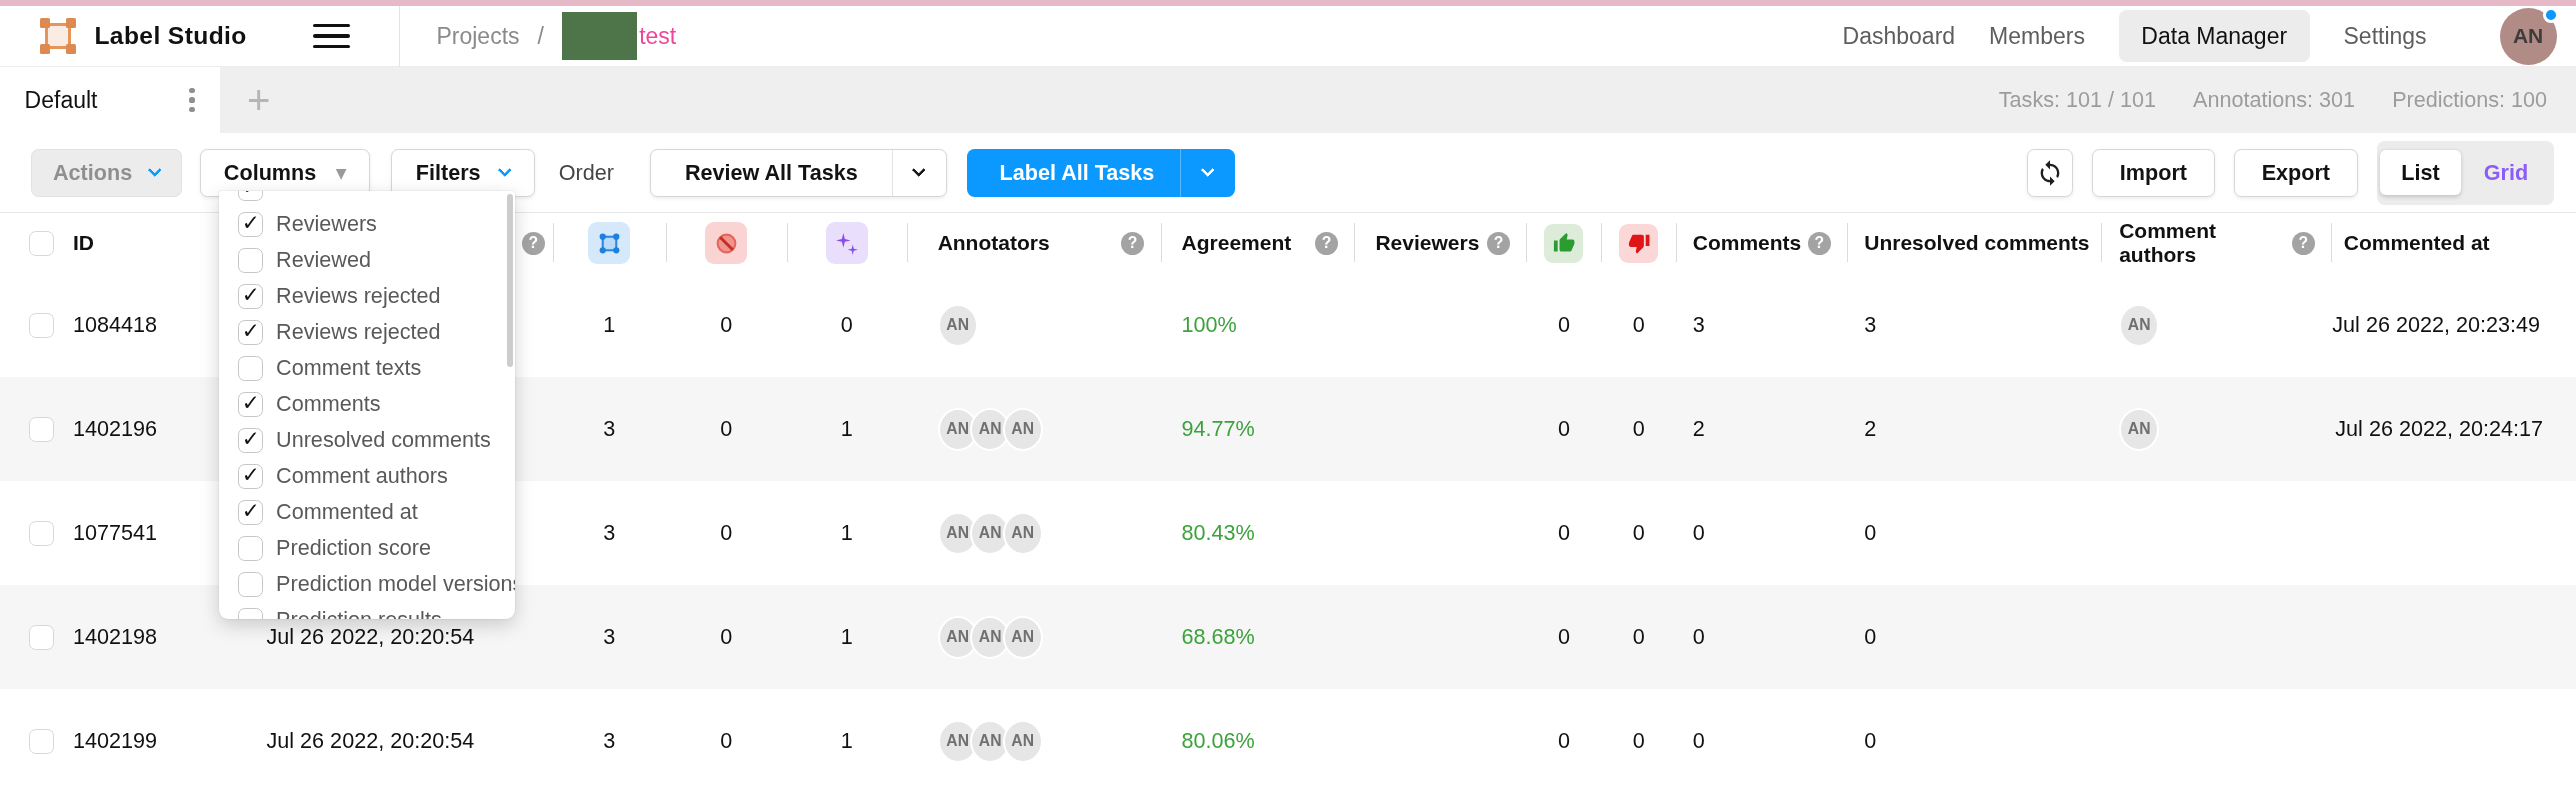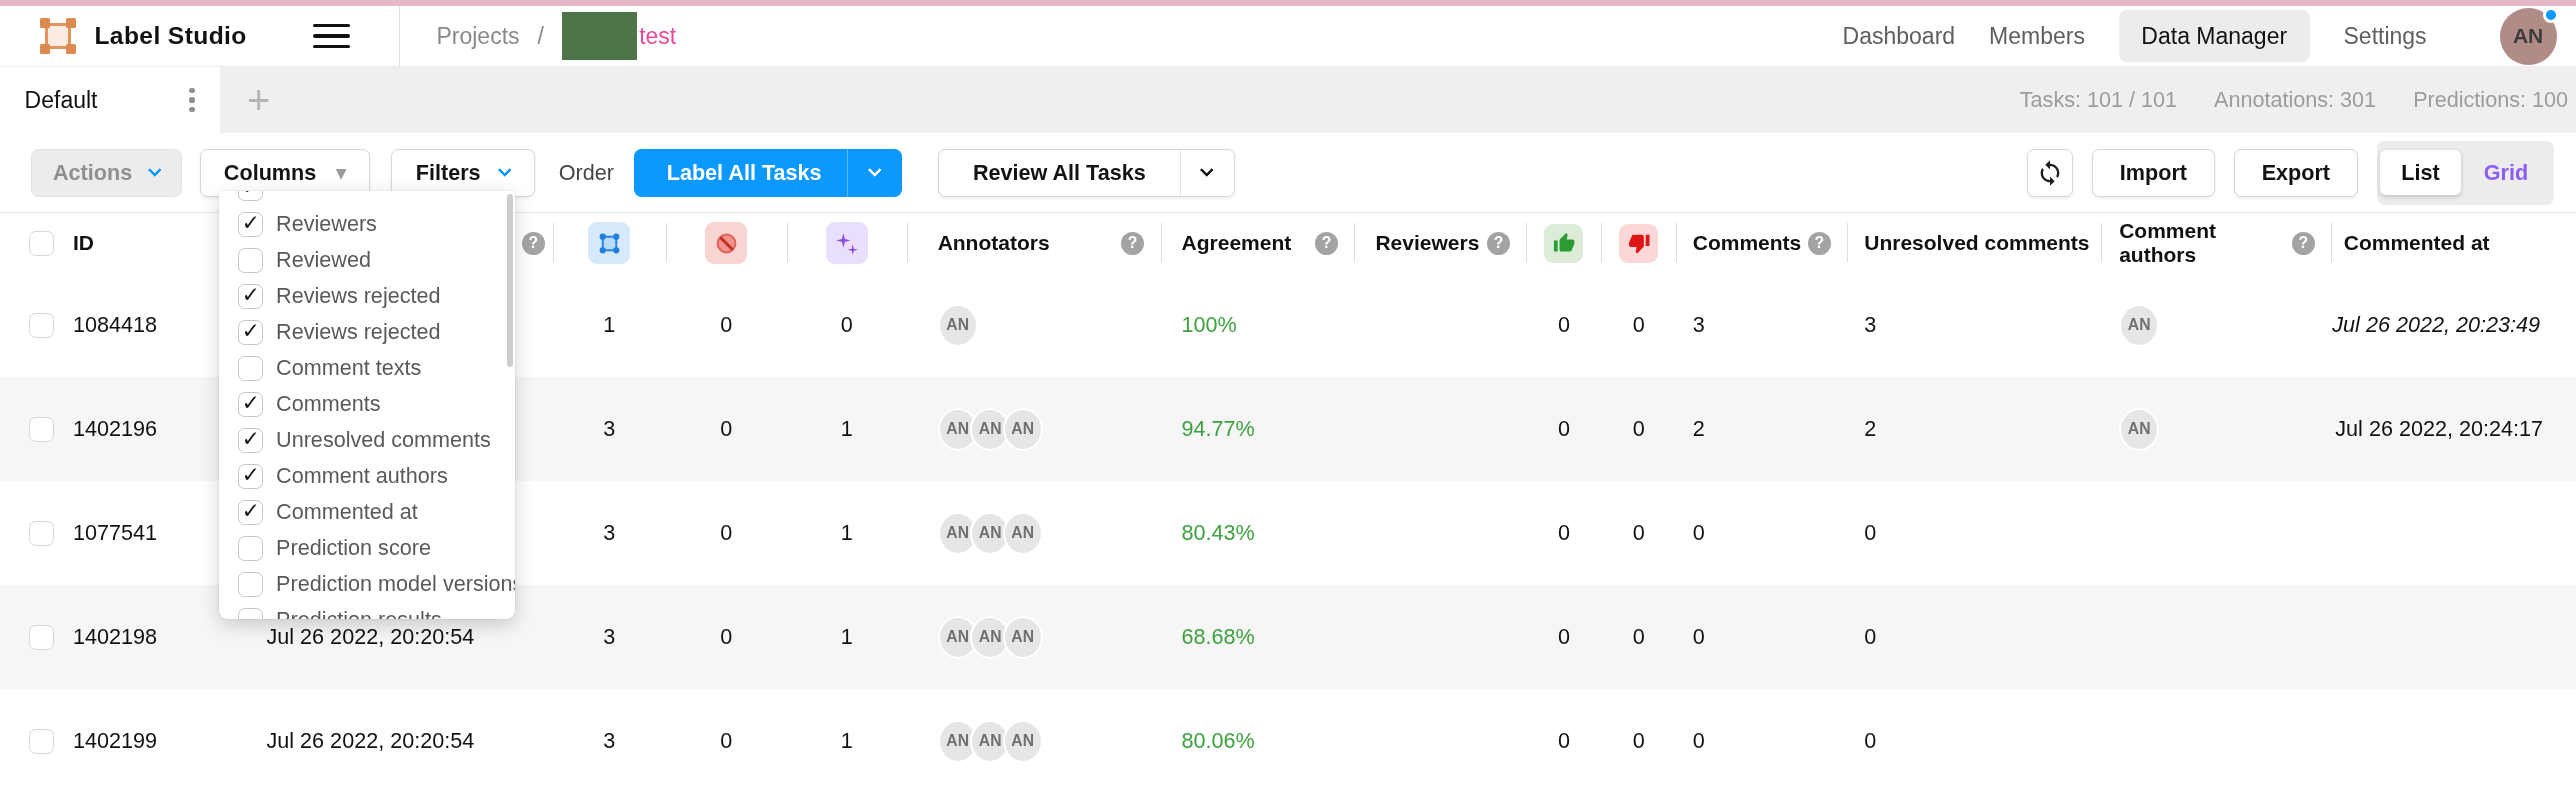--- a/index.html
+++ b/index.html
@@ -30,21 +30,21 @@
     display:flex;align-items:center;justify-content:center;font-size:21px;font-weight:bold;position:relative;margin-left:39px;cursor:pointer}
   .online-dot{position:absolute;top:-0.7px;right:-2.2px;width:15.7px;height:15.7px;border-radius:50%;background:#0b99ff;border:3.7px solid #fff}
 
   
   .tabbar{height:66px;display:flex}
   .tab-active{width:220px;background:#fff;display:flex;align-items:center;padding-left:24.6px;font-size:23px;cursor:pointer}
   .kebab{display:flex;flex-direction:column;gap:4.5px;margin-left:auto;margin-right:21px;cursor:pointer;padding:4.5px}
   .kebab i{width:5.2px;height:5.2px;border-radius:50%;background:#8f8f8f}
   .tab-rest{flex:1;background:#efefef;display:flex;align-items:center}
   .add-tab{margin-left:27px;font-size:40px;color:#b5b5b5;font-weight:400;line-height:1;cursor:pointer}
-  .tab-stats{margin-left:auto;display:flex;gap:37px;padding-right:8px;font-size:21.6px;color:#9c9c9c;white-space:nowrap}
+  .tab-stats{margin-left:auto;display:flex;gap:37px;padding-right:29px;font-size:21.6px;color:#9c9c9c;white-space:nowrap}
 
   
   .toolbar{height:80px;display:flex;align-items:center;background:#fff;padding-left:31px;border-bottom:0.7px solid #e8e8e8;position:relative}
   .btn{height:48px;display:inline-flex;align-items:center;border-radius:7.5px;font-size:21.6px;font-weight:bold;cursor:pointer;white-space:nowrap}
   .btn-actions{background:#ececec;border:0.7px solid #e2e2e2;color:#8f8f8f;padding:0 21px;gap:18px}
   .btn-white{background:#fff;border:0.7px solid #d6d6d6;box-shadow:0 1.5px 3.7px rgba(0,0,0,.07);color:#131313}
   .btn-columns{margin-left:18.6px;padding:0 22.4px;gap:19.4px}
   .btn-filters{margin-left:21px;padding:0 24px;gap:19.4px}
   .tri{font-size:14px;color:#9a9a9a;font-family:"DejaVu Sans",sans-serif}
   .chev{display:inline-block;width:9.7px;height:9.7px;border-right:3px solid currentColor;border-bottom:3px solid currentColor;transform:rotate(45deg);margin-top:-6px;border-radius:0.7px}
@@ -160,30 +160,30 @@
   </div>
   <div class="btn btn-white btn-columns">
     <span>Columns</span>
     <span class="tri">▼</span>
   </div>
   <div class="btn btn-white btn-filters">
     <span>Filters</span>
     <span class="chev chev-blue"></span>
   </div>
   <span class="order-label">Order</span>
+  <div class="btn btn-white btn-review">
+    <span class="review-text">Review All Tasks</span>
+    <span class="review-caret">
+      <span class="chev chev-dark"></span>
+    </span>
+  </div>
   <div class="btn btn-labelall">
     <span class="labelall-text">Label All Tasks</span>
     <span class="labelall-caret">
       <span class="chev chev-white"></span>
-    </span>
-  </div>
-  <div class="btn btn-white btn-review">
-    <span class="review-text">Review All Tasks</span>
-    <span class="review-caret">
-      <span class="chev chev-dark"></span>
     </span>
   </div>
   <div class="tb-right">
     <div class="btn btn-white btn-refresh">
       <svg width="28" height="28" viewBox="0 0 24 24" fill="#1e1e1e">
         <path d="M12 4V1L8 5l4 4V6c3.31 0 6 2.69 6 6 0 1.01-.25 1.97-.7 2.8l1.46 1.46C19.54 15.03 20 13.57 20 12c0-4.42-3.58-8-8-8zm0 14c-3.31 0-6-2.69-6-6 0-1.01.25-1.97.7-2.8L5.24 7.74C4.46 8.97 4 10.43 4 12c0 4.42 3.58 8 8 8v3l4-4-4-4v3z"></path>
       </svg>
     </div>
     <div class="btn btn-white btn-import">
       <span>Import</span>
@@ -311,21 +311,21 @@
         <span>3</span>
       </div>
       <div class="td" style="width: 254px; padding-left: 17px;">
         <span>3</span>
       </div>
       <div class="td" style="width: 230px; padding-left: 18px;">
         <span class="avgroup">
           <span class="av">AN</span>
         </span>
       </div>
-      <div class="td" style="width: 245px; justify-content: flex-end; padding-right: 36px; font-style: italic;">
+      <div class="td" style="width: 245px; justify-content: flex-end; padding-right: 36px;">
         <span>Jul 26 2022, 20:23:49</span>
       </div>
     </div>
     <div class="tr alt">
       <div class="td" style="width: 67px; justify-content: flex-end;">
         <span class="cbx" style="margin-right: 13.4px;"></span>
       </div>
       <div class="td" style="width: 104px; padding-left: 6px;">
         <span>1402196</span>
       </div>

